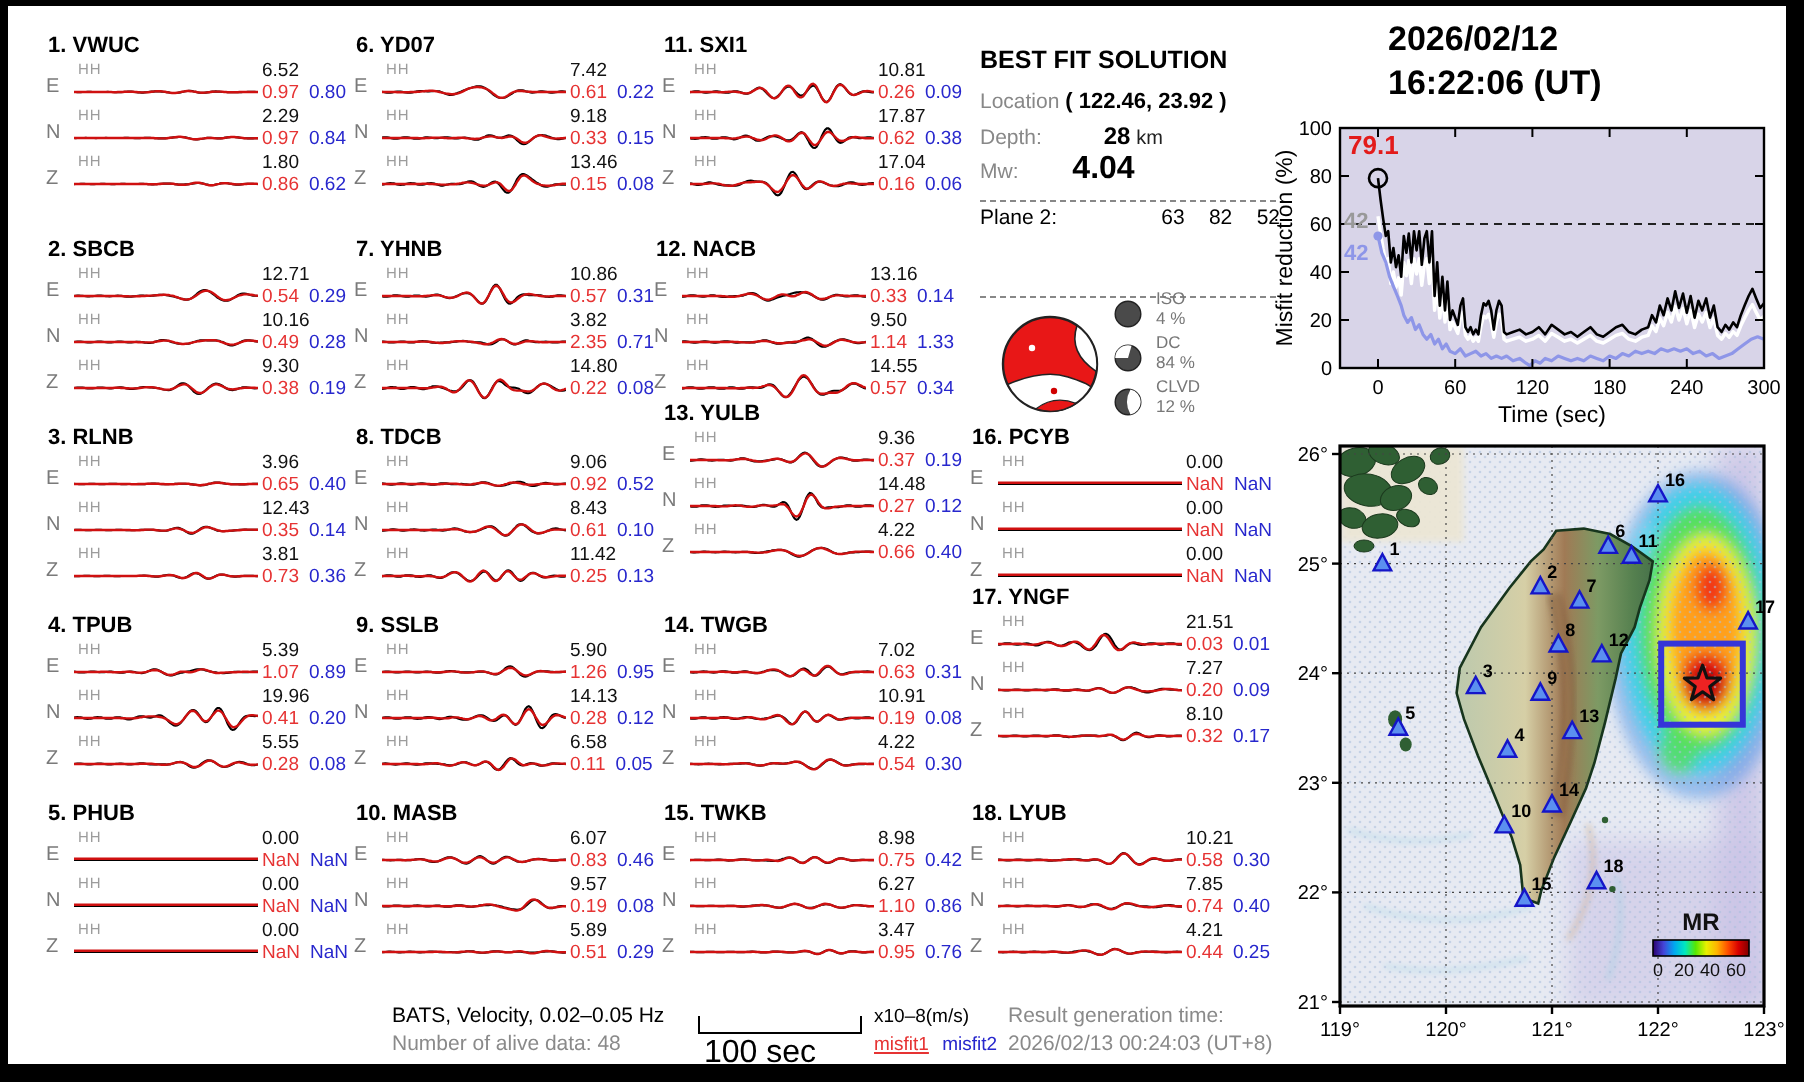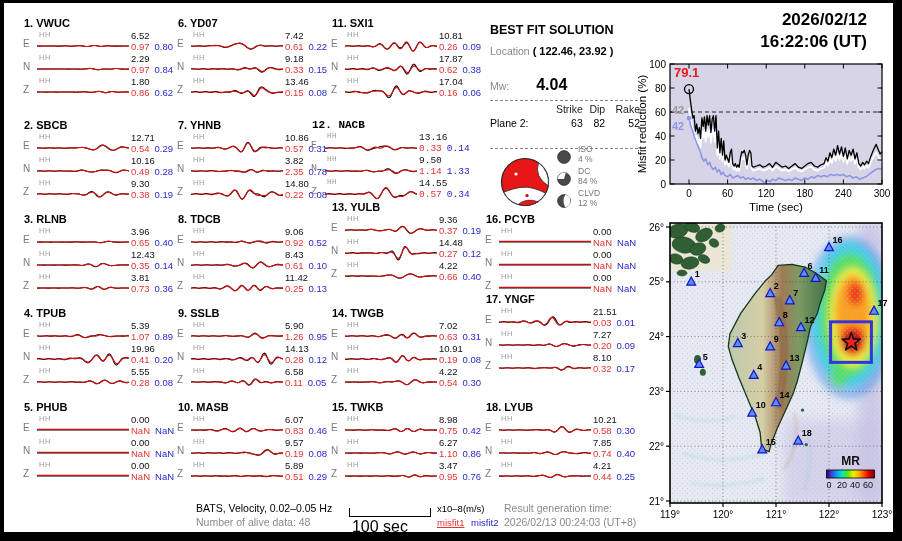--- a/index.html
+++ b/index.html
@@ -26,21 +26,21 @@
   .bf-unit{font-weight:normal;font-size:10px;color:#222;}
   .bf-table{position:absolute;left:0;top:80px;width:150px;border-collapse:collapse;font-size:10.5px;}
   .bf-table td{padding:1px 0;text-align:right;}
   .bf-table td.lab{text-align:left;color:#000;}
   .bf-table tr.hed td{color:#222;}
   .dline{border-top:1px dashed #888;height:0;}
   .bf-bottom{position:absolute;left:0;top:130px;width:160px;height:64px;}
   .decomp-row{position:absolute;left:66px;width:92px;height:20px;}
   .decomp-row svg{position:absolute;left:0;top:2px;}
   .decomp-txt{position:absolute;left:22px;top:-2px;font-size:8.5px;color:#777;line-height:9.5px;}
-  .datetime{position:absolute;left:663px;top:6px;width:200px;text-align:right;font-size:17px;font-weight:bold;color:#000;line-height:22px;}
+  .datetime{position:absolute;left:690px;top:6px;width:200px;text-align:left;font-size:17px;font-weight:bold;color:#000;line-height:22px;}
   #misfit-chart{position:absolute;left:630px;top:54px;width:260px;height:160px;}
   #map{position:absolute;left:630px;top:212px;width:262px;height:316px;}
   .foot{position:absolute;font-size:10.5px;white-space:nowrap;}
   .foot.gray{color:#8a8a8a;}
   .scalebar{position:absolute;left:345px;top:505px;width:80px;height:8px;border-bottom:1.4px solid #000;border-left:1.4px solid #000;border-right:1.4px solid #000;}
   .sb-label{position:absolute;left:324px;top:515px;width:80px;text-align:right;font-size:16px;color:#000;}
   .mfleg{position:absolute;left:433px;top:514px;font-size:9.5px;}
   .mfleg .l1{color:#e63333;text-decoration:underline;}
   .mfleg .l2{color:#2727cd;margin-left:4px;}
 </style>
@@ -300,21 +300,21 @@
         </div>
         <div class="trace-row" style="top: 38px;">
           <span class="comp">N</span>
           <span class="hh">HH</span>
           <svg class="tr" viewBox="0 0 92 22">
             <path d="M0.0,12.8L0.8,12.8L1.7,12.9L2.5,13.0L3.4,13.2L4.2,13.2L5.1,13.2L5.9,13.2L6.8,13.1L7.6,13.0L8.4,12.9L9.3,12.8L10.1,12.8L11.0,12.8L11.8,12.9L12.7,13.1L13.5,13.2L14.3,13.2L15.2,13.2L16.0,13.2L16.9,13.0L17.7,12.9L18.6,12.7L19.4,12.6L20.3,12.5L21.1,12.6L21.9,12.7L22.8,12.8L23.6,13.0L24.5,13.2L25.3,13.3L26.2,13.4L27.0,13.5L27.9,13.4L28.7,13.4L29.5,13.3L30.4,13.3L31.2,13.2L32.1,13.2L32.9,13.2L33.8,13.2L34.6,13.1L35.4,13.0L36.3,12.9L37.1,12.8L38.0,12.6L38.8,12.5L39.7,12.5L40.5,12.4L41.4,12.5L42.2,12.6L43.0,12.8L43.9,12.9L44.7,13.1L45.6,13.1L46.4,13.1L47.3,13.1L48.1,13.1L49.0,13.2L49.8,13.3L50.6,13.5L51.5,13.7L52.3,14.0L53.2,14.2L54.0,14.2L54.9,14.1L55.7,13.8L56.6,13.3L57.4,12.8L58.2,12.2L59.1,11.8L59.9,11.6L60.8,11.6L61.6,11.9L62.5,12.4L63.3,12.9L64.1,13.5L65.0,13.9L65.8,14.2L66.7,14.2L67.5,14.0L68.4,13.6L69.2,13.1L70.1,12.7L70.9,12.4L71.7,12.2L72.6,12.2L73.4,12.4L74.3,12.6L75.1,12.8L76.0,13.0L76.8,13.1L77.7,13.1L78.5,13.1L79.3,13.0L80.2,12.9L81.0,12.9L81.9,12.8L82.7,12.9L83.6,13.0L84.4,13.1L85.2,13.2L86.1,13.2L86.9,13.2L87.8,13.2L88.6,13.1L89.5,12.9L90.3,12.8L91.2,12.8L92.0,12.8" fill="none" stroke="#000000" stroke-width="1.05"></path>
             <path d="M0.0,13.0L0.8,13.0L1.7,13.0L2.5,13.0L3.4,13.0L4.2,13.0L5.1,13.0L5.9,13.0L6.8,13.0L7.6,13.0L8.4,13.0L9.3,13.0L10.1,13.0L11.0,13.0L11.8,13.0L12.7,13.0L13.5,13.0L14.3,13.0L15.2,13.0L16.0,13.0L16.9,12.9L17.7,12.9L18.6,12.9L19.4,12.8L20.3,12.8L21.1,12.8L21.9,12.8L22.8,12.8L23.6,12.9L24.5,13.0L25.3,13.1L26.2,13.2L27.0,13.3L27.9,13.4L28.7,13.5L29.5,13.5L30.4,13.5L31.2,13.4L32.1,13.3L32.9,13.2L33.8,13.1L34.6,12.9L35.4,12.8L36.3,12.7L37.1,12.6L38.0,12.6L38.8,12.6L39.7,12.6L40.5,12.6L41.4,12.6L42.2,12.7L43.0,12.8L43.9,12.8L44.7,12.9L45.6,13.0L46.4,13.2L47.3,13.3L48.1,13.5L49.0,13.6L49.8,13.8L50.6,14.0L51.5,14.1L52.3,14.1L53.2,14.0L54.0,13.8L54.9,13.5L55.7,13.1L56.6,12.6L57.4,12.2L58.2,11.8L59.1,11.6L59.9,11.5L60.8,11.7L61.6,12.0L62.5,12.4L63.3,12.9L64.1,13.3L65.0,13.7L65.8,13.9L66.7,14.0L67.5,13.9L68.4,13.7L69.2,13.5L70.1,13.2L70.9,12.9L71.7,12.7L72.6,12.6L73.4,12.5L74.3,12.6L75.1,12.6L76.0,12.7L76.8,12.8L77.7,12.9L78.5,13.0L79.3,13.0L80.2,13.1L81.0,13.1L81.9,13.1L82.7,13.1L83.6,13.0L84.4,13.0L85.2,13.0L86.1,13.0L86.9,13.0L87.8,13.0L88.6,13.0L89.5,13.0L90.3,13.0L91.2,13.0L92.0,13.0" fill="none" stroke="#cf1010" stroke-width="1.2"></path>
           </svg>
           <div class="nums">
             <div class="amp">3.82</div>
-            <div class="mrow"><span class="m1">2.35</span><span class="m2">0.78</span></div>
+            <div class="mrow"><span class="m1">2.35</span><span class="m2">0.71</span></div>
           </div>
         </div>
         <div class="trace-row" style="top: 61px;">
           <span class="comp">Z</span>
           <span class="hh">HH</span>
           <svg class="tr" viewBox="0 0 92 22">
             <path d="M0.0,13.5L0.8,13.4L1.7,13.2L2.5,13.0L3.4,12.7L4.2,12.5L5.1,12.5L5.9,12.6L6.8,12.7L7.6,13.0L8.4,13.3L9.3,13.5L10.1,13.5L11.0,13.5L11.8,13.3L12.7,13.0L13.5,12.7L14.3,12.5L15.2,12.5L16.0,12.5L16.9,12.7L17.7,13.0L18.6,13.3L19.4,13.5L20.3,13.6L21.1,13.6L21.9,13.4L22.8,13.1L23.6,12.8L24.5,12.5L25.3,12.2L26.2,12.1L27.0,12.1L27.9,12.3L28.7,12.5L29.5,12.7L30.4,13.0L31.2,13.3L32.1,13.6L32.9,13.9L33.8,14.2L34.6,14.4L35.4,14.6L36.3,14.7L37.1,14.6L38.0,14.3L38.8,13.8L39.7,13.0L40.5,12.1L41.4,11.0L42.2,10.1L43.0,9.4L43.9,9.0L44.7,9.2L45.6,9.9L46.4,11.1L47.3,12.7L48.1,14.4L49.0,16.0L49.8,17.2L50.6,18.0L51.5,18.1L52.3,17.6L53.2,16.5L54.0,15.0L54.9,13.4L55.7,11.9L56.6,10.6L57.4,9.8L58.2,9.5L59.1,9.6L59.9,10.0L60.8,10.7L61.6,11.4L62.5,12.0L63.3,12.4L64.1,12.7L65.0,12.8L65.8,12.8L66.7,12.9L67.5,13.1L68.4,13.4L69.2,13.9L70.1,14.4L70.9,15.0L71.7,15.4L72.6,15.6L73.4,15.6L74.3,15.3L75.1,14.7L76.0,14.0L76.8,13.1L77.7,12.3L78.5,11.7L79.3,11.2L80.2,10.9L81.0,10.8L81.9,10.9L82.7,11.2L83.6,11.6L84.4,12.0L85.2,12.5L86.1,13.0L86.9,13.5L87.8,13.9L88.6,14.2L89.5,14.4L90.3,14.4L91.2,14.2L92.0,13.9" fill="none" stroke="#000000" stroke-width="1.05"></path>
             <path d="M0.0,13.0L0.8,13.0L1.7,13.0L2.5,13.0L3.4,13.0L4.2,13.0L5.1,13.0L5.9,13.0L6.8,13.0L7.6,13.0L8.4,13.0L9.3,13.0L10.1,13.0L11.0,13.0L11.8,13.0L12.7,13.0L13.5,13.0L14.3,13.0L15.2,13.0L16.0,13.0L16.9,13.0L17.7,13.0L18.6,13.1L19.4,13.1L20.3,13.1L21.1,13.1L21.9,13.1L22.8,13.1L23.6,13.0L24.5,12.9L25.3,12.8L26.2,12.6L27.0,12.5L27.9,12.3L28.7,12.3L29.5,12.4L30.4,12.6L31.2,12.9L32.1,13.3L32.9,13.9L33.8,14.4L34.6,14.8L35.4,15.1L36.3,15.1L37.1,14.9L38.0,14.3L38.8,13.5L39.7,12.5L40.5,11.5L41.4,10.5L42.2,9.7L43.0,9.2L43.9,9.2L44.7,9.6L45.6,10.4L46.4,11.6L47.3,13.1L48.1,14.6L49.0,16.0L49.8,17.0L50.6,17.7L51.5,17.9L52.3,17.5L53.2,16.6L54.0,15.3L54.9,13.8L55.7,12.2L56.6,10.8L57.4,9.7L58.2,9.1L59.1,8.8L59.9,9.1L60.8,9.7L61.6,10.5L62.5,11.4L63.3,12.4L64.1,13.1L65.0,13.7L65.8,14.1L66.7,14.2L67.5,14.3L68.4,14.3L69.2,14.3L70.1,14.4L70.9,14.5L71.7,14.6L72.6,14.7L73.4,14.7L74.3,14.6L75.1,14.3L76.0,13.8L76.8,13.2L77.7,12.5L78.5,11.8L79.3,11.2L80.2,10.9L81.0,10.7L81.9,10.9L82.7,11.2L83.6,11.7L84.4,12.3L85.2,13.0L86.1,13.5L86.9,13.9L87.8,14.2L88.6,14.3L89.5,14.2L90.3,13.9L91.2,13.7L92.0,13.3" fill="none" stroke="#cf1010" stroke-width="1.2"></path>
           </svg>
           <div class="nums">
@@ -472,21 +472,21 @@
           <svg class="tr" viewBox="0 0 92 22">
             <path d="M0.0,12.6L0.8,12.8L1.7,13.1L2.5,13.3L3.4,13.5L4.2,13.5L5.1,13.4L5.9,13.2L6.8,12.9L7.6,12.6L8.4,12.4L9.3,12.2L10.1,12.2L11.0,12.4L11.8,12.6L12.7,12.9L13.5,13.1L14.3,13.4L15.2,13.5L16.0,13.6L16.9,13.7L17.7,13.7L18.6,13.7L19.4,13.7L20.3,13.8L21.1,13.9L21.9,13.9L22.8,13.9L23.6,13.7L24.5,13.5L25.3,13.1L26.2,12.6L27.0,12.2L27.9,11.8L28.7,11.5L29.5,11.4L30.4,11.3L31.2,11.4L32.1,11.6L32.9,11.7L33.8,11.8L34.6,11.8L35.4,11.9L36.3,11.9L37.1,12.1L38.0,12.5L38.8,13.1L39.7,14.1L40.5,15.2L41.4,16.4L42.2,17.6L43.0,18.4L43.9,18.7L44.7,18.4L45.6,17.4L46.4,15.8L47.3,13.8L48.1,11.6L49.0,9.6L49.8,8.1L50.6,7.1L51.5,6.9L52.3,7.5L53.2,8.6L54.0,10.2L54.9,11.9L55.7,13.4L56.6,14.6L57.4,15.4L58.2,15.6L59.1,15.3L59.9,14.7L60.8,13.9L61.6,13.1L62.5,12.5L63.3,12.0L64.1,11.8L65.0,11.8L65.8,12.0L66.7,12.3L67.5,12.6L68.4,13.0L69.2,13.3L70.1,13.6L70.9,13.8L71.7,14.0L72.6,14.1L73.4,14.1L74.3,14.1L75.1,13.9L76.0,13.6L76.8,13.2L77.7,12.9L78.5,12.5L79.3,12.3L80.2,12.1L81.0,12.2L81.9,12.3L82.7,12.6L83.6,13.0L84.4,13.2L85.2,13.4L86.1,13.5L86.9,13.4L87.8,13.2L88.6,13.0L89.5,12.7L90.3,12.6L91.2,12.5L92.0,12.6" fill="none" stroke="#000000" stroke-width="1.05"></path>
             <path d="M0.0,13.0L0.8,13.0L1.7,13.0L2.5,13.0L3.4,13.0L4.2,13.0L5.1,13.0L5.9,13.0L6.8,13.0L7.6,12.9L8.4,12.9L9.3,12.8L10.1,12.7L11.0,12.7L11.8,12.7L12.7,12.7L13.5,12.8L14.3,12.9L15.2,13.1L16.0,13.3L16.9,13.5L17.7,13.7L18.6,13.8L19.4,13.9L20.3,13.9L21.1,13.9L21.9,13.7L22.8,13.5L23.6,13.2L24.5,13.0L25.3,12.7L26.2,12.5L27.0,12.3L27.9,12.2L28.7,12.2L29.5,12.1L30.4,12.1L31.2,12.0L32.1,12.0L32.9,11.9L33.8,11.9L34.6,11.8L35.4,11.9L36.3,12.0L37.1,12.3L38.0,12.8L38.8,13.4L39.7,14.2L40.5,15.0L41.4,15.8L42.2,16.5L43.0,16.9L43.9,17.0L44.7,16.6L45.6,15.9L46.4,14.8L47.3,13.5L48.1,12.0L49.0,10.6L49.8,9.5L50.6,8.8L51.5,8.5L52.3,8.8L53.2,9.5L54.0,10.5L54.9,11.8L55.7,13.0L56.6,14.1L57.4,14.9L58.2,15.3L59.1,15.3L59.9,14.9L60.8,14.3L61.6,13.6L62.5,12.8L63.3,12.2L64.1,11.8L65.0,11.7L65.8,11.8L66.7,12.1L67.5,12.5L68.4,12.9L69.2,13.4L70.1,13.7L70.9,13.9L71.7,14.0L72.6,13.9L73.4,13.8L74.3,13.6L75.1,13.3L76.0,13.1L76.8,12.9L77.7,12.8L78.5,12.7L79.3,12.7L80.2,12.7L81.0,12.8L81.9,12.8L82.7,12.9L83.6,12.9L84.4,13.0L85.2,13.0L86.1,13.0L86.9,13.0L87.8,13.0L88.6,13.0L89.5,13.0L90.3,13.0L91.2,13.0L92.0,13.0" fill="none" stroke="#cf1010" stroke-width="1.2"></path>
           </svg>
           <div class="nums">
             <div class="amp">17.04</div>
             <div class="mrow"><span class="m1">0.16</span><span class="m2">0.06</span></div>
           </div>
         </div>
       </div>
-      <div class="station" style="left: 304px; top: 116px; font-family: Liberation Mono, monospace;">
+      <div class="station" style="left: 320px; top: 116px;">
         <div class="st-header">12. NACB</div>
         <div class="trace-row" style="top: 15px;">
           <span class="comp">E</span>
           <span class="hh">HH</span>
           <svg class="tr" viewBox="0 0 92 22">
             <path d="M0.0,13.3L0.8,13.3L1.7,13.2L2.5,13.0L3.4,12.8L4.2,12.7L5.1,12.7L5.9,12.7L6.8,12.8L7.6,13.0L8.4,13.1L9.3,13.2L10.1,13.3L11.0,13.3L11.8,13.2L12.7,13.0L13.5,12.9L14.3,12.7L15.2,12.7L16.0,12.7L16.9,12.9L17.7,13.0L18.6,13.2L19.4,13.4L20.3,13.5L21.1,13.5L21.9,13.5L22.8,13.4L23.6,13.2L24.5,13.1L25.3,13.1L26.2,13.0L27.0,13.0L27.9,13.0L28.7,13.0L29.5,12.9L30.4,12.8L31.2,12.5L32.1,12.2L32.9,11.9L33.8,11.6L34.6,11.5L35.4,11.5L36.3,11.7L37.1,12.1L38.0,12.7L38.8,13.3L39.7,13.9L40.5,14.5L41.4,14.9L42.2,15.2L43.0,15.3L43.9,15.2L44.7,14.9L45.6,14.6L46.4,14.3L47.3,13.9L48.1,13.6L49.0,13.4L49.8,13.1L50.6,12.9L51.5,12.7L52.3,12.5L53.2,12.2L54.0,12.0L54.9,11.7L55.7,11.5L56.6,11.3L57.4,11.2L58.2,11.1L59.1,11.0L59.9,11.1L60.8,11.1L61.6,11.3L62.5,11.5L63.3,11.7L64.1,12.1L65.0,12.5L65.8,13.0L66.7,13.5L67.5,14.0L68.4,14.4L69.2,14.7L70.1,14.9L70.9,14.8L71.7,14.6L72.6,14.3L73.4,13.8L74.3,13.3L75.1,12.9L76.0,12.6L76.8,12.4L77.7,12.4L78.5,12.5L79.3,12.7L80.2,12.9L81.0,13.1L81.9,13.2L82.7,13.2L83.6,13.1L84.4,12.9L85.2,12.8L86.1,12.7L86.9,12.7L87.8,12.7L88.6,12.9L89.5,13.0L90.3,13.2L91.2,13.3L92.0,13.3" fill="none" stroke="#000000" stroke-width="1.05"></path>
             <path d="M0.0,13.0L0.8,13.0L1.7,13.0L2.5,13.0L3.4,13.0L4.2,13.0L5.1,13.0L5.9,13.0L6.8,13.0L7.6,13.0L8.4,13.0L9.3,13.0L10.1,13.0L11.0,13.0L11.8,13.0L12.7,13.0L13.5,13.0L14.3,13.0L15.2,13.0L16.0,13.0L16.9,13.0L17.7,13.0L18.6,13.0L19.4,13.0L20.3,13.1L21.1,13.1L21.9,13.2L22.8,13.3L23.6,13.4L24.5,13.4L25.3,13.4L26.2,13.4L27.0,13.3L27.9,13.1L28.7,13.0L29.5,12.7L30.4,12.5L31.2,12.3L32.1,12.1L32.9,11.9L33.8,11.9L34.6,11.9L35.4,12.0L36.3,12.3L37.1,12.6L38.0,13.0L38.8,13.5L39.7,13.9L40.5,14.3L41.4,14.6L42.2,14.8L43.0,14.9L43.9,14.7L44.7,14.4L45.6,14.0L46.4,13.6L47.3,13.1L48.1,12.7L49.0,12.4L49.8,12.2L50.6,12.2L51.5,12.3L52.3,12.5L53.2,12.8L54.0,13.0L54.9,13.1L55.7,13.1L56.6,13.0L57.4,12.6L58.2,12.3L59.1,11.8L59.9,11.4L60.8,11.2L61.6,11.0L62.5,11.1L63.3,11.4L64.1,11.8L65.0,12.3L65.8,12.9L66.7,13.5L67.5,13.9L68.4,14.3L69.2,14.5L70.1,14.5L70.9,14.4L71.7,14.2L72.6,13.9L73.4,13.6L74.3,13.3L75.1,13.1L76.0,12.9L76.8,12.7L77.7,12.7L78.5,12.7L79.3,12.7L80.2,12.7L81.0,12.8L81.9,12.9L82.7,12.9L83.6,13.0L84.4,13.0L85.2,13.0L86.1,13.0L86.9,13.0L87.8,13.0L88.6,13.0L89.5,13.0L90.3,13.0L91.2,13.0L92.0,13.0" fill="none" stroke="#cf1010" stroke-width="1.2"></path>
           </svg>
           <div class="nums">
             <div class="amp">13.16</div>
@@ -753,33 +753,32 @@
         </div>
       </div>
     </div>
 
   <div class="bestfit">
     <div class="bf-title">BEST FIT SOLUTION</div>
     <div class="bf-row" style="top:28px">
       <span class="bf-label">Location</span>
       <span class="bf-value" style="margin-left:0">( 122.46,  23.92 )</span>
     </div>
+    <div class="bf-row" style="top:44px">
+      <span class="bf-label">Depth:</span>
+      <span class="bf-value" style="margin-left:28px;font-size:12px">28</span>
+      <span class="bf-unit">km</span>
+    </div>
     <div class="bf-row" style="top:59px">
       <span class="bf-label">Mw:</span>
       <span class="bf-mw" style="margin-left:24px">4.04</span>
     </div>
     <div class="dline" style="position:absolute;left:0;top:83px;width:148px"></div>
     <table class="bf-table" style="top:85px">
       <tbody>
-          <tr class="hed">
-        <td class="lab"></td>
-        <td>Strike</td>
-        <td>Dip</td>
-        <td>Rake</td>
-      </tr>
       <tr>
         <td class="lab">Plane 2:</td>
         <td>63</td>
         <td>82</td>
         <td>52</td>
       </tr>
     </tbody>
       </table>
     <div class="dline" style="position:absolute;left:0;top:131px;width:148px"></div>
     <div class="bf-bottom">

